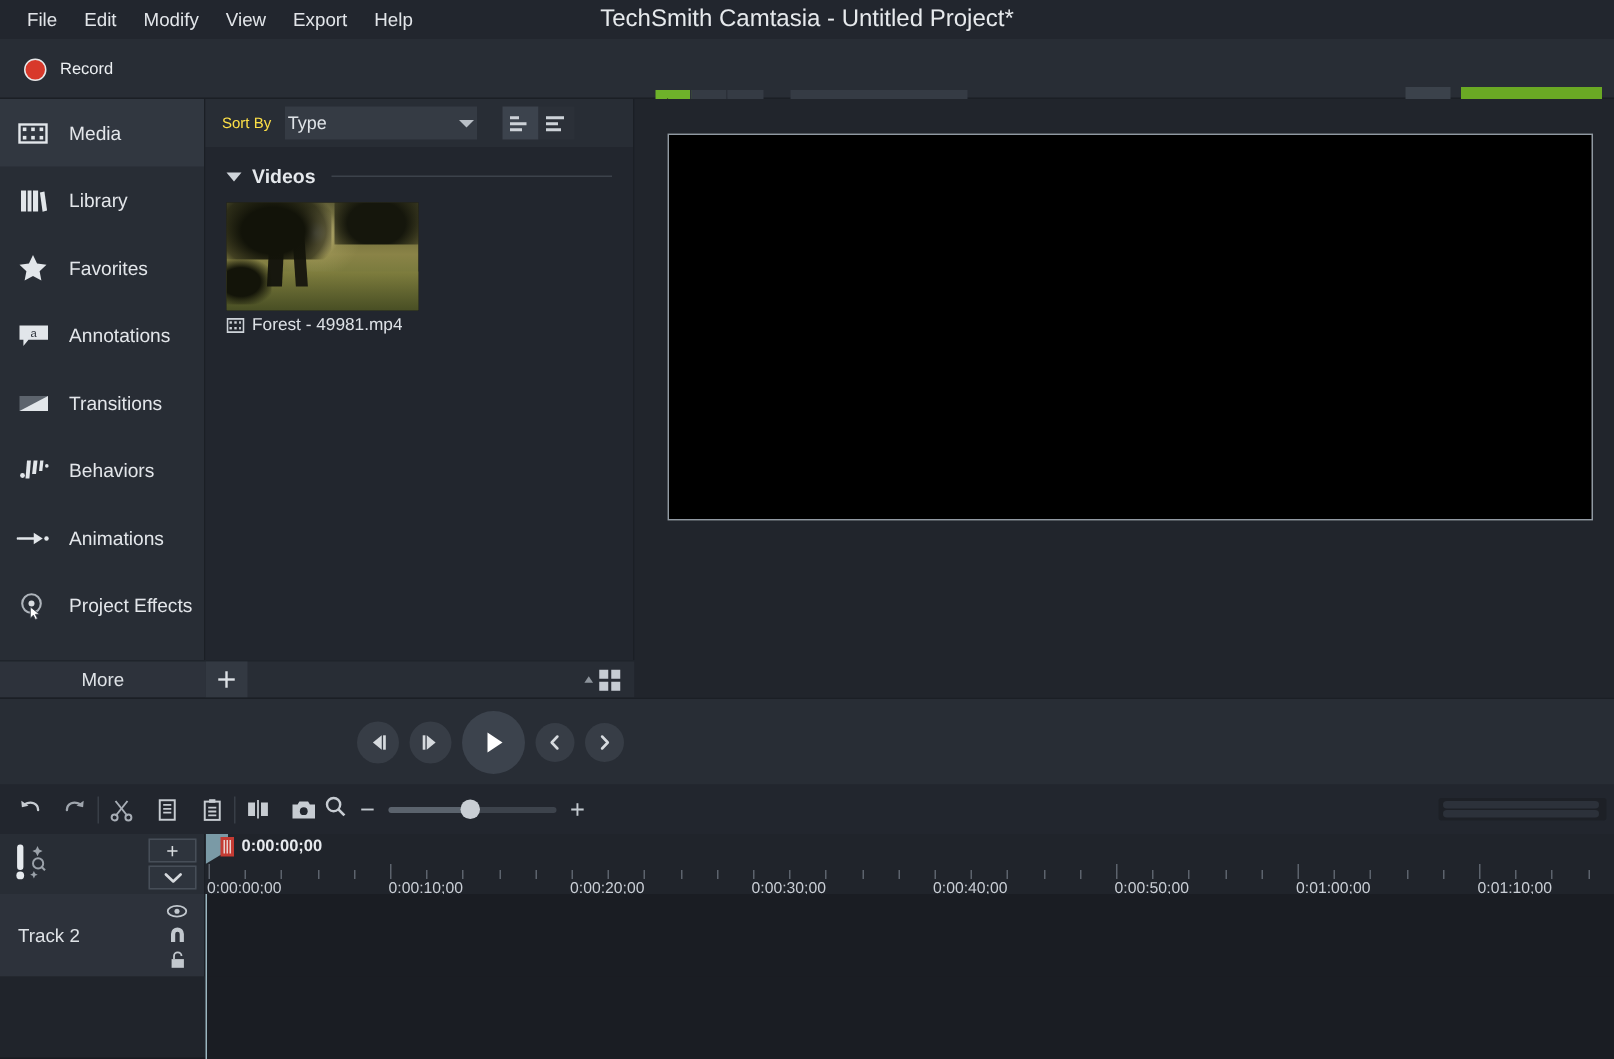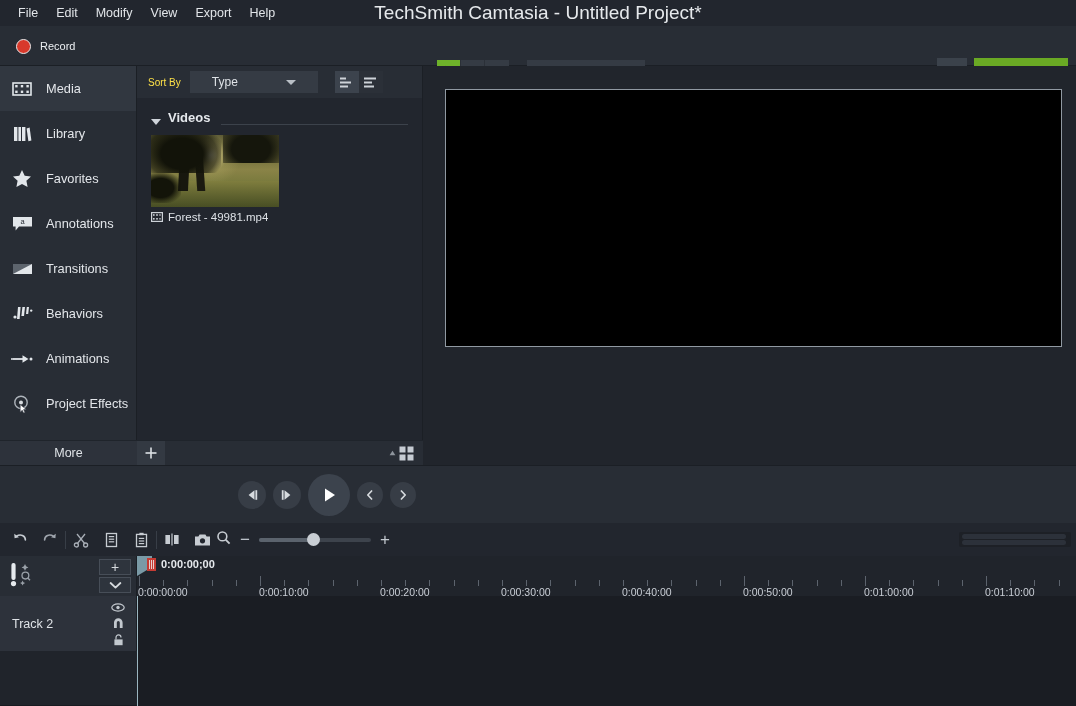--- a/index.html
+++ b/index.html
@@ -20,21 +20,21 @@
     display: flex; align-items: center;
   }
   .menubar { display: flex; align-items: center; margin-left: 9px; gap: 0; }
   .menu-item {
     font-size: 12.5px; color: #e2e5e9; padding: 4px 9px;
     cursor: default; white-space: nowrap;
   }
   .app-title {
     position: absolute; left: 0; right: 0; top: 0; height: 26px;
     display: flex; align-items: center; justify-content: center;
-    font-size: 19px; color: #e6e9ec; pointer-events: none;
+    font-size: 16px; color: #e6e9ec; pointer-events: none;
   }
   .win-right {
     position: absolute; right: 0; top: 0; height: 26px;
     display: flex; align-items: center;
   }
   .signin {
     display: flex; align-items: center; gap: 5px;
     font-size: 12px; color: #dfe2e6; padding: 4px 10px; cursor: default;
   }
   .caret-dn {
@@ -128,31 +128,31 @@
     align-items: center; justify-content: center;
     font-size: 13.5px; color: #e7eaee; font-weight: bold;
   }
   .bin-sortrow {
     height: 32px; background: #282d35; display: flex;
     align-items: center; padding: 0 11px; gap: 9px;
   }
   .sort-lbl { font-size: 10px; color: #fde047; }
   .sort-select {
     width: 128px; height: 22px; background: #353b44;
-    display: flex; align-items: center; padding: 0 22px; cursor: default;
+    display: flex; align-items: center; padding: 0 2px; cursor: default;
   }
   .sort-select .val { flex: 1; font-size: 12px; color: #dfe3e7; }
   .viewbtns { display: flex; margin-left: 8px; }
   .vbtn {
     width: 24px; height: 22px; display: flex; align-items: center;
     justify-content: center; cursor: default; background: #2b3038;
   }
   .vbtn.sel { background: #3c434d; }
   .group-hdr {
-    display: flex; align-items: flex-end; gap: 7px;
+    display: flex; align-items: center; gap: 7px;
     padding: 12px 14px 0 14px;
   }
   .tri-dn {
     width: 0; height: 0; border-left: 5px solid transparent;
     border-right: 5px solid transparent; border-top: 6px solid #cfd4da;
   }
   .group-name { font-size: 13px; color: #e5e8ec; font-weight: bold; }
   .group-rule { flex: 1; height: 1px; background: #3c424b; margin-left: 4px; }
   .media-grid { padding: 10px 14px; display: flex; flex-wrap: wrap; gap: 10px; }
   .media-card { width: 128px; cursor: default; }

